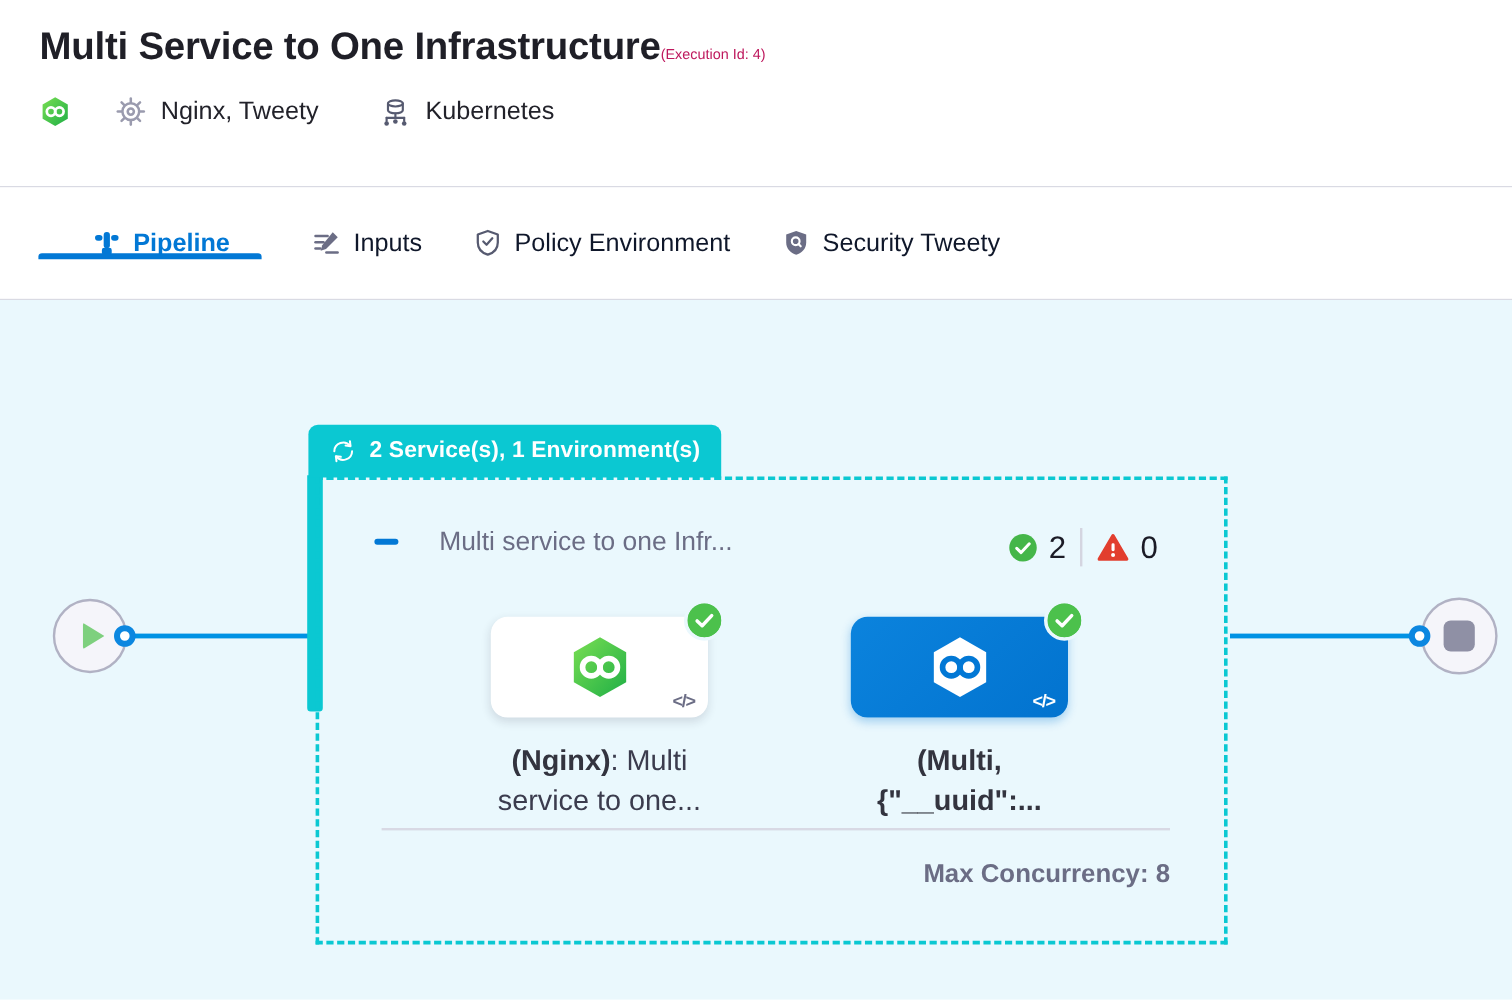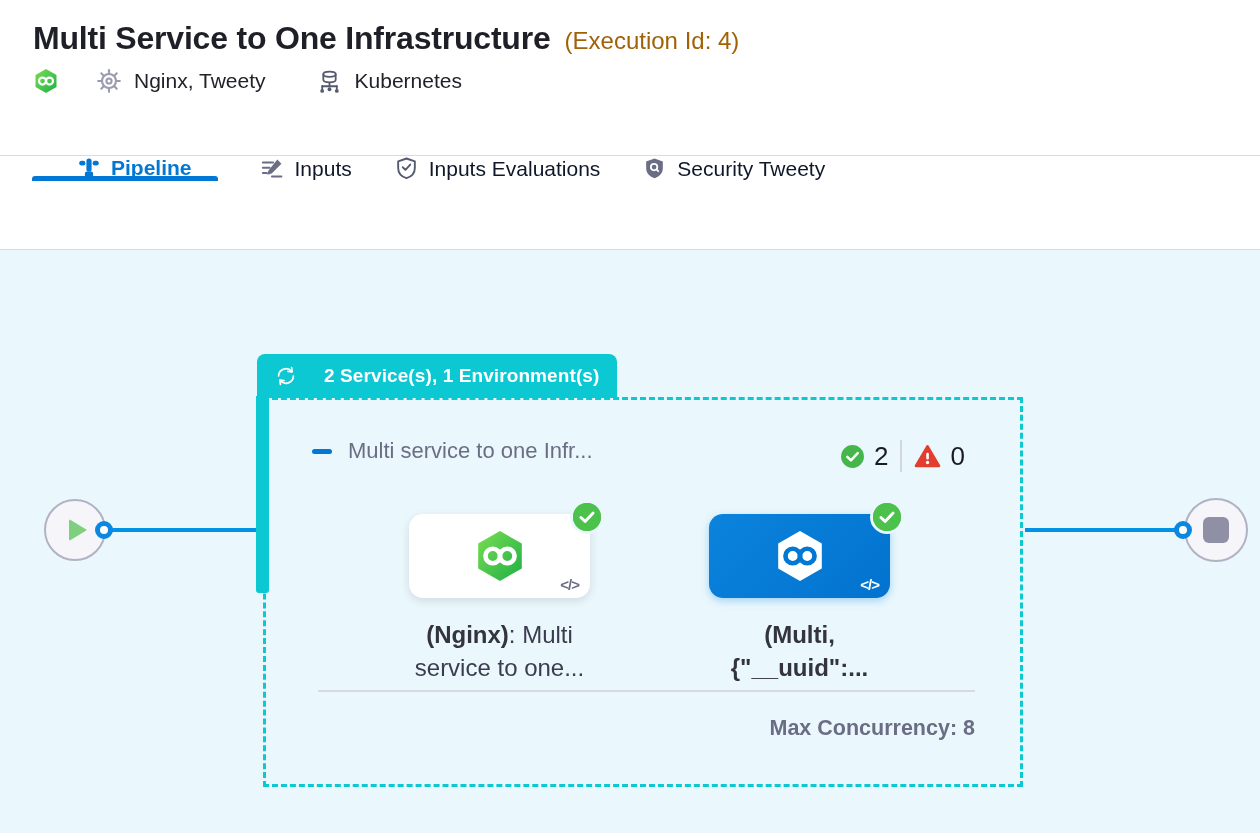--- a/index.html
+++ b/index.html
@@ -1,32 +1,32 @@
 <!DOCTYPE html>
 <html><head>
 <meta charset="utf-8">
 <style>
   * { box-sizing: border-box; margin: 0; padding: 0; }
   html,body { width:1260px; height:834px; overflow:hidden; background:#fff;
     font-family:"Liberation Sans", sans-serif; -webkit-font-smoothing:antialiased; }
 
   
   .header { height:156px; padding:20px 0 0 33px; border-bottom:1.5px solid #d9dae3; }
-  .title-row { display:flex; align-items:baseline; gap:14px; }
+  .title-row { display:flex; align-items:baseline; }
   .page-title { font-size:32px; font-weight:700; color:#1f1f27; letter-spacing:-0.2px; }
-  .exec-id { font-size:24px; font-weight:400; color:#a16207; }
-  .entity-row { margin-top:10px; display:flex; align-items:center; }
+  .exec-id { font-size:12px; font-weight:400; color:#be185d; }
+  .entity-row { margin-top:22px; display:flex; align-items:center; }
   .entity-label { font-size:21px; color:#22222a; }
   .gear-wrap { margin-left:36px; display:flex; }
   .svc-names { margin-left:11px; }
   .infra-wrap { margin-left:50px; display:flex; }
   .env-name { margin-left:12px; }
 
   
-  .tabbar { height:94px; border-bottom:1.5px solid #d9dae3; display:flex; align-items:flex-start; padding-left:32px; }
+  .tabbar { height:94px; border-bottom:1.5px solid #d9dae3; display:flex; align-items:center; padding-left:32px; }
   .tab { position:relative; display:flex; align-items:center; gap:10px; font-size:21px; font-weight:500; color:#0f172a; cursor:pointer; }
   .tab.first { padding-left:45px; padding-right:26px; }
   .tab + .tab { margin-left:42px; }
   .tab.active { color:#0278d5; font-weight:600; }
   .tab.active .underline { position:absolute; left:0; right:0; bottom:-1px; height:5px; background:#0278d5; border-radius:3px 3px 0 0; }
 
   
   .canvas { position:relative; height:583px; background:#eaf8fd; overflow:hidden; }
 
   .edge { position:absolute; height:4px; background:#0092e4; top:278px; }
@@ -39,28 +39,28 @@
   .end-node { left:1184px; top:248px; width:64px; height:64px; }
   .play-tri { width:0; height:0; border-left:18px solid #7ed07e; border-top:11px solid transparent;
     border-bottom:11px solid transparent; margin-left:6px; border-radius:2px; }
   .stop-sq { width:26px; height:26px; background:#8f90a5; border-radius:6px; }
   .port { position:absolute; width:18px; height:18px; border-radius:50%; background:#fff; border:5px solid #0c87e0; top:271px; }
   .port.left-port { left:95px; }
   .port.right-port { left:1174px; }
 
   .loop-strip { position:absolute; left:256px; top:146px; width:13px; height:197px; background:#0bc8d2; border-radius:0 0 3px 3px; }
   .group-badge { position:absolute; left:257px; top:104px; height:44px; background:#0bc8d2; color:#fff;
-    border-radius:8px 8px 0 0; display:flex; align-items:center; gap:27px; padding:0 18px; cursor:pointer; }
+    border-radius:8px 8px 0 0; display:flex; align-items:center; gap:11px; padding:0 18px; cursor:pointer; }
   .group-badge .badge-text { font-size:19px; font-weight:600; letter-spacing:0.1px; }
 
   .stage-box { position:absolute; left:263px; top:147px; width:760px; height:390px; border:3px dashed #0bc8d2; }
 
   .stage-header { position:absolute; left:312px; top:188px; width:680px; display:flex; align-items:center; }
   .minus-icon { width:20px; height:5px; border-radius:3px; background:#0278d5; cursor:pointer; flex:none; }
-  .stage-title { margin-left:16px; font-size:22px; color:#6b6d85; cursor:pointer; }
+  .stage-title { margin-left:34px; font-size:22px; color:#6b6d85; cursor:pointer; }
   .stage-counts { position:absolute; left:840px; top:190px; display:flex; align-items:center; }
   .count-num { font-size:26px; color:#1b1b26; }
   .count-num.ok { margin-left:9px; }
   .count-div { width:2px; height:32px; background:#d4d5e0; margin:0 12px; }
   .count-num.fail { margin-left:9px; }
 
   .svc-card { position:absolute; top:264px; width:181px; height:84px; border-radius:14px; cursor:pointer;
     display:flex; align-items:center; justify-content:center; }
   .svc-card.white { left:409px; background:#fff; box-shadow:0 3px 8px rgba(40,41,61,.14); }
   .svc-card.blue { left:709px; background:linear-gradient(135deg,#0b83dd,#0273cf); box-shadow:0 3px 8px rgba(2,120,213,.3); }
@@ -161,21 +161,21 @@
     </span>
     <span>Inputs</span>
   </div>
   <div class="tab">
     <span>
       <svg width="25" height="25" viewBox="0 0 24 24" fill="none" stroke="#565a70" stroke-width="1.8" stroke-linecap="round" stroke-linejoin="round">
         <path d="M12 2.4 L20 5.2 V11.5 C20 16.6 16.5 19.9 12 21.3 C7.5 19.9 4 16.6 4 11.5 V5.2 Z"></path>
         <polyline points="8.4,10.8 11,13.4 15.6,8.2"></polyline>
       </svg>
     </span>
-    <span>Inputs Evaluations</span>
+    <span>Policy Environment</span>
   </div>
   <div class="tab">
     <span>
       <svg width="25" height="25" viewBox="0 0 24 24">
         <path d="M12 2.4 L20 5.2 V11.5 C20 16.6 16.5 19.9 12 21.3 C7.5 19.9 4 16.6 4 11.5 V5.2 Z" fill="#6b6d85"></path>
         <circle cx="11.6" cy="10.6" r="3.1" fill="none" stroke="#fff" stroke-width="1.7"></circle>
         <line x1="13.9" y1="12.9" x2="15.6" y2="14.6" stroke="#fff" stroke-width="1.7" stroke-linecap="round"></line>
       </svg>
     </span>
     <span>Security Tweety</span>

